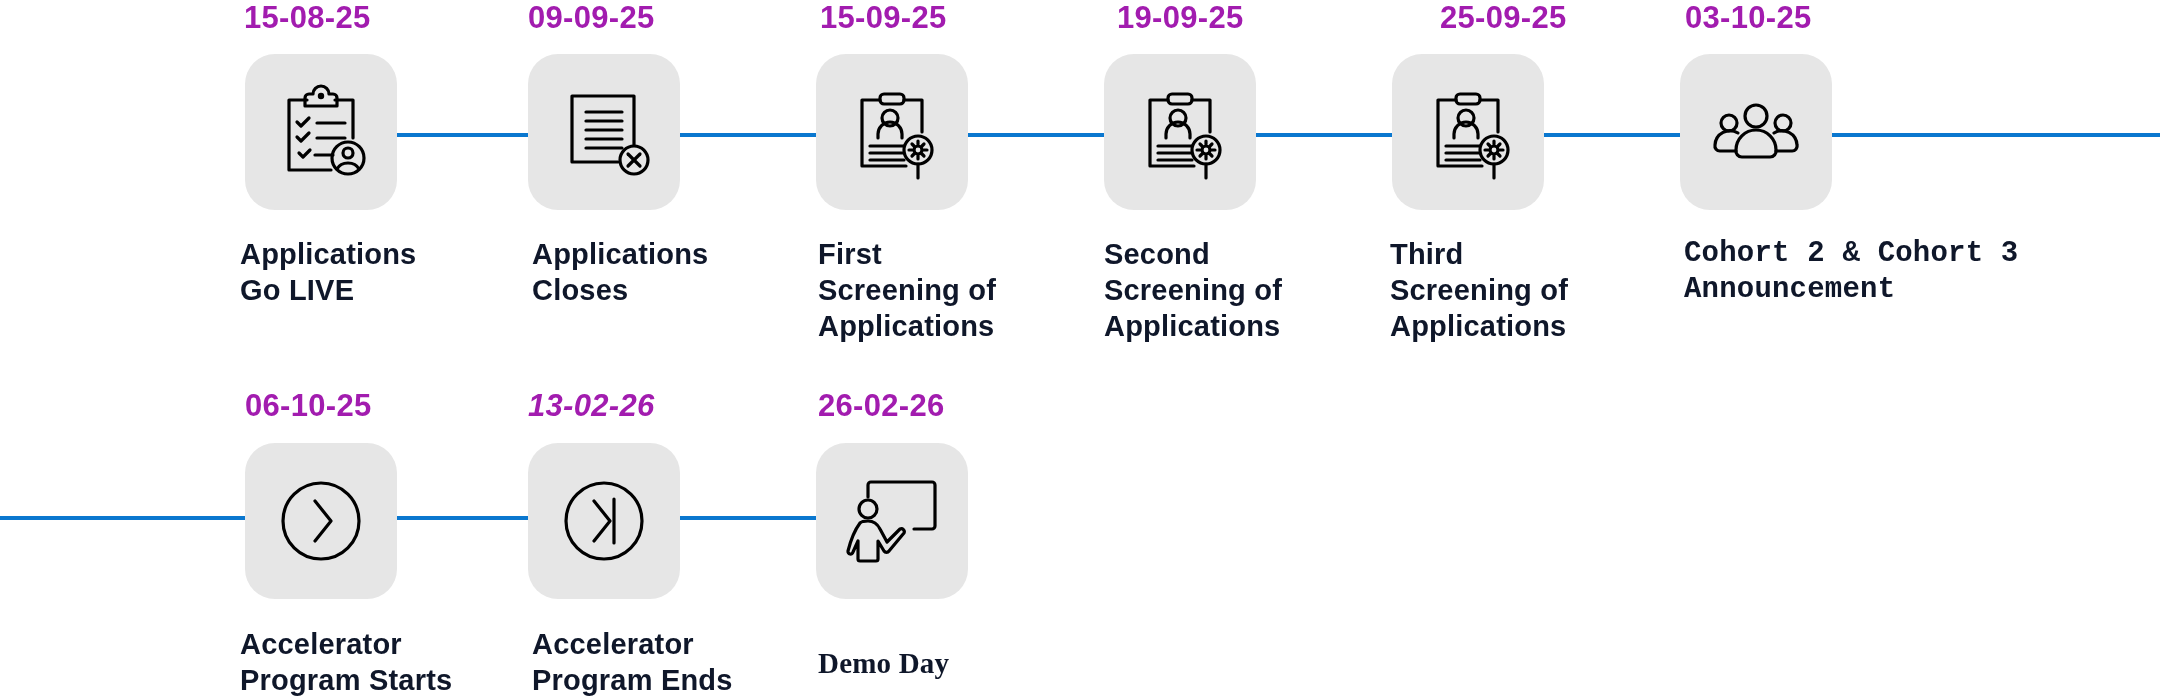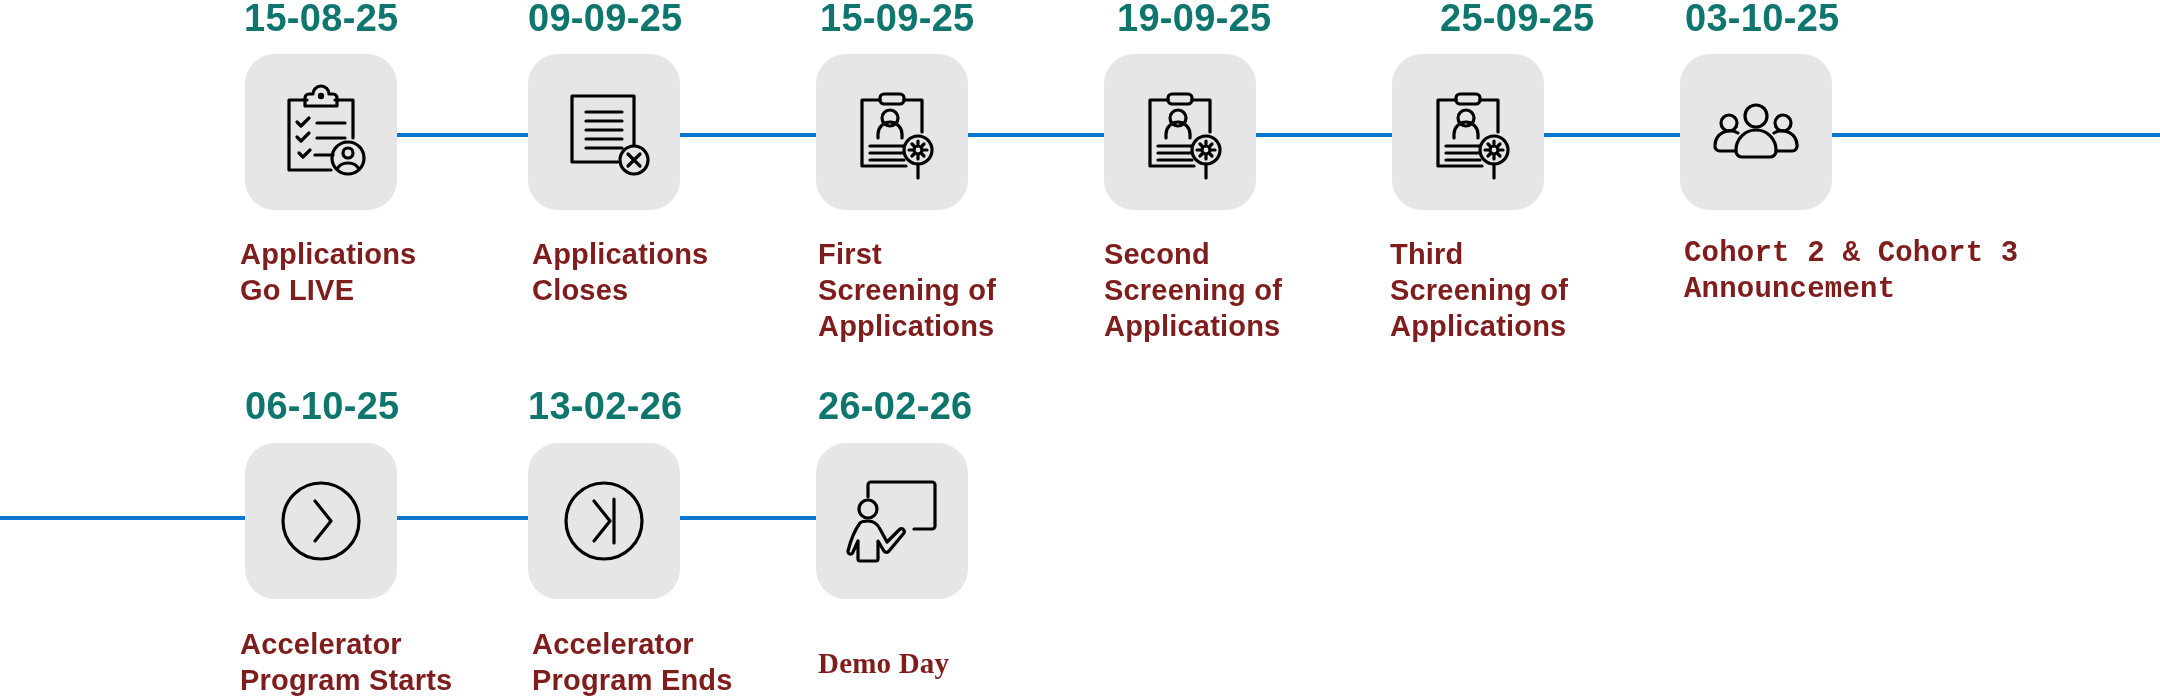--- a/index.html
+++ b/index.html
@@ -1,25 +1,25 @@
 <!DOCTYPE html>
 <html><head>
 <meta charset="utf-8">
 <style>
   html, body { margin: 0; padding: 0; background: #ffffff; }
   body { width: 2160px; height: 698px; position: relative; overflow: hidden;
          font-family: "Liberation Sans", sans-serif; }
   .line { position: absolute; height: 4px; background: #0a77cf; }
-  .date { position: absolute; font-weight: bold; font-size: 38px; line-height: 36px;
-          color: #0f766e; white-space: nowrap; letter-spacing: 0.3px; }
+  .date { position: absolute; font-weight: bold; font-size: 31px; line-height: 36px;
+          color: #a21caf; white-space: nowrap; letter-spacing: 0.3px; }
   .card { position: absolute; width: 152px; height: 156px; background: #e6e6e6;
           border-radius: 30px; display: flex; align-items: center; justify-content: center; }
   .card svg { width: 100px; height: 100px; }
   .label { position: absolute; font-weight: bold; font-size: 29px; line-height: 36px;
-           color: #7f1d1d; white-space: pre-line; letter-spacing: 0.2px; }
+           color: #0f172a; white-space: pre-line; letter-spacing: 0.2px; }
 </style>
 </head>
 <body>
 
 <div class="line" style="left:397px; top:133px; width:1763px;"></div>
 <div class="line" style="left:0px; top:516px; width:816px;"></div>
 
 <div>
   <div class="date" style="left:244px; top:0px;">15-08-25</div>
   <div class="card" style="left:245px; top:54px;">
@@ -153,21 +153,21 @@
     <svg viewBox="0 0 100 100" fill="none" stroke="#000" stroke-width="3.2" stroke-linecap="round" stroke-linejoin="round">
       <circle cx="50" cy="50" r="38"></circle>
       <path d="M44 30 L60 50 L44 70"></path>
     </svg>
   </div>
   <div class="label" style="left:240px; top:626px;">Accelerator
 Program Starts</div>
 </div>
 
 <div>
-  <div class="date" style="left:528px; top:388px;">13-02-26</div>
+  <div class="date" style="left:528px; top:388px;font-style:italic;">13-02-26</div>
   <div class="card" style="left:528px; top:443px;">
     <svg viewBox="0 0 100 100" fill="none" stroke="#000" stroke-width="3.2" stroke-linecap="round" stroke-linejoin="round">
       <circle cx="50" cy="50" r="38"></circle>
       <path d="M40 30 L56 50 L40 70"></path>
       <path d="M60 28 V72"></path>
     </svg>
   </div>
   <div class="label" style="left:532px; top:626px;">Accelerator
 Program Ends</div>
 </div>

